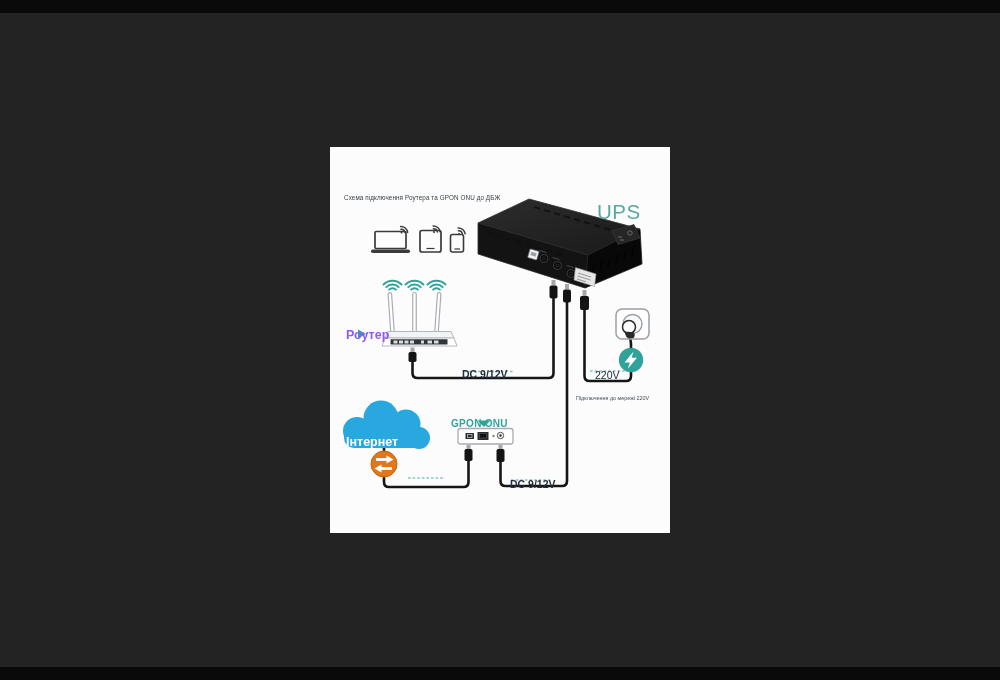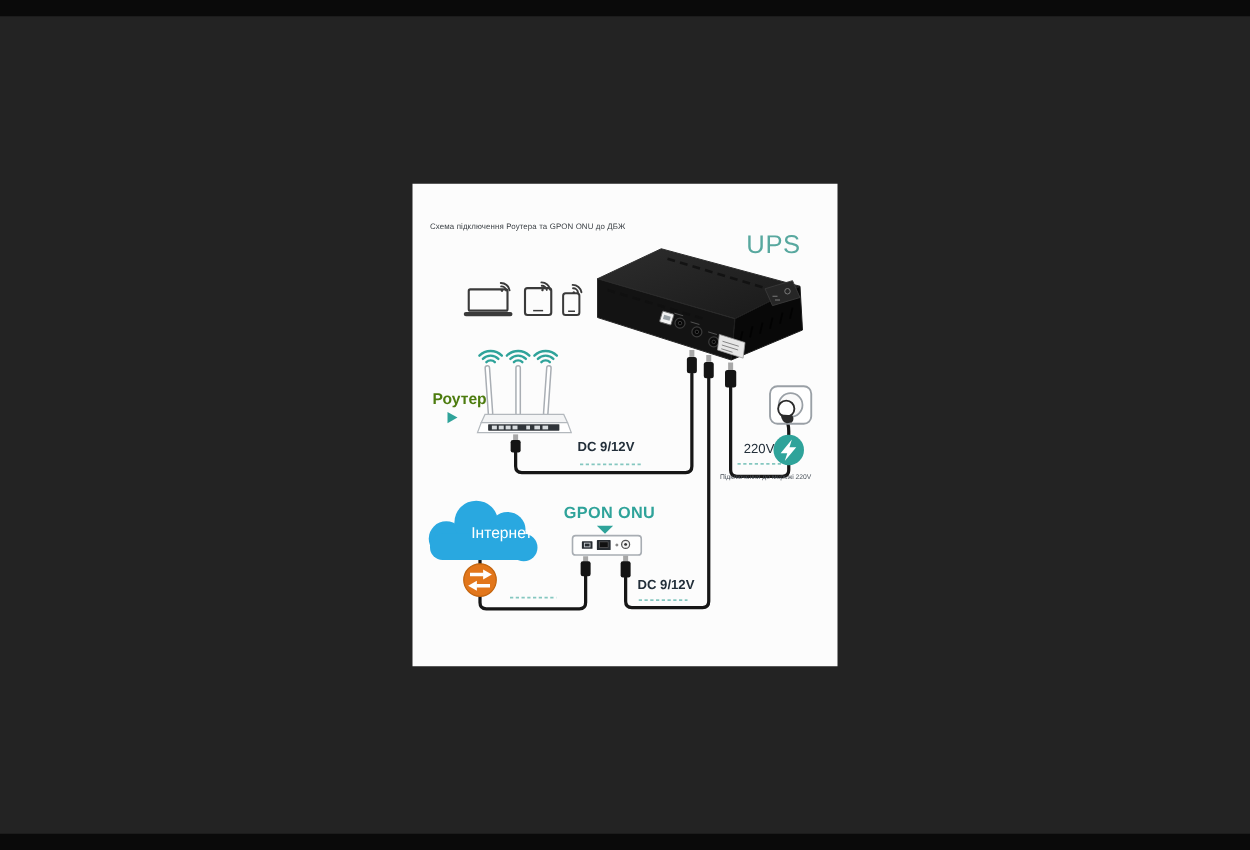--- a/index.html
+++ b/index.html
@@ -1,26 +1,26 @@
 <!DOCTYPE html>
 <html><head>
 <meta charset="utf-8">
 <style>
   html,body{margin:0;padding:0;background:#232323;}
   body{width:1000px;height:680px;position:relative;overflow:hidden;
        font-family:"Liberation Sans", sans-serif;}
   .edge-bar{position:absolute;left:0;width:1000px;height:13px;background:#0a0a0a;}
   #panel{position:absolute;left:330px;top:147px;width:340px;height:386px;background:#fcfcfc;}
   #diagram-svg{position:absolute;left:0;top:0;width:340px;height:386px;}
-  .lbl{position:absolute;white-space:nowrap;}
+  .lbl{position:absolute;white-space:nowrap;margin-top:16px;}
   .caption{left:14px;top:31px;font-size:6.3px;color:#3b4045;letter-spacing:.1px;}
   .ups{left:267px;top:37px;font-size:20.5px;font-weight:500;color:#58a89f;letter-spacing:.5px;}
-  .router{left:16px;top:165px;font-size:12.5px;font-weight:600;color:#4d7c0f;}
-  .gpon{left:121px;top:255px;font-size:13px;font-weight:600;color:#2fa39a;letter-spacing:.3px;}
-  .internet{left:16px;top:272px;width:80px;text-align:right;font-size:12.5px;font-weight:400;color:#ffffff;}
+  .router{left:16px;top:165px;font-size:12.5px;font-weight:600;color:#8b5cf6;}
+  .gpon{left:121px;top:255px;font-size:10px;font-weight:600;color:#2fa39a;letter-spacing:.3px;}
+  .internet{left:16px;top:272px;width:80px;text-align:left;font-size:12.5px;font-weight:700;color:#ffffff;}
   .dc1{left:132px;top:205px;font-size:10.5px;font-weight:700;color:#232f3a;}
   .dc2{left:180px;top:315px;font-size:10.5px;font-weight:700;color:#232f3a;}
   .v220{left:265px;top:206px;font-size:10.5px;font-weight:400;color:#232f3a;}
   .note{left:246px;top:232px;font-size:5.4px;color:#474f57;}
 </style>
 </head>
 <body>
 
 <div class="edge-bar" style="top:0"></div>
 <div class="edge-bar" style="top:667px"></div>

